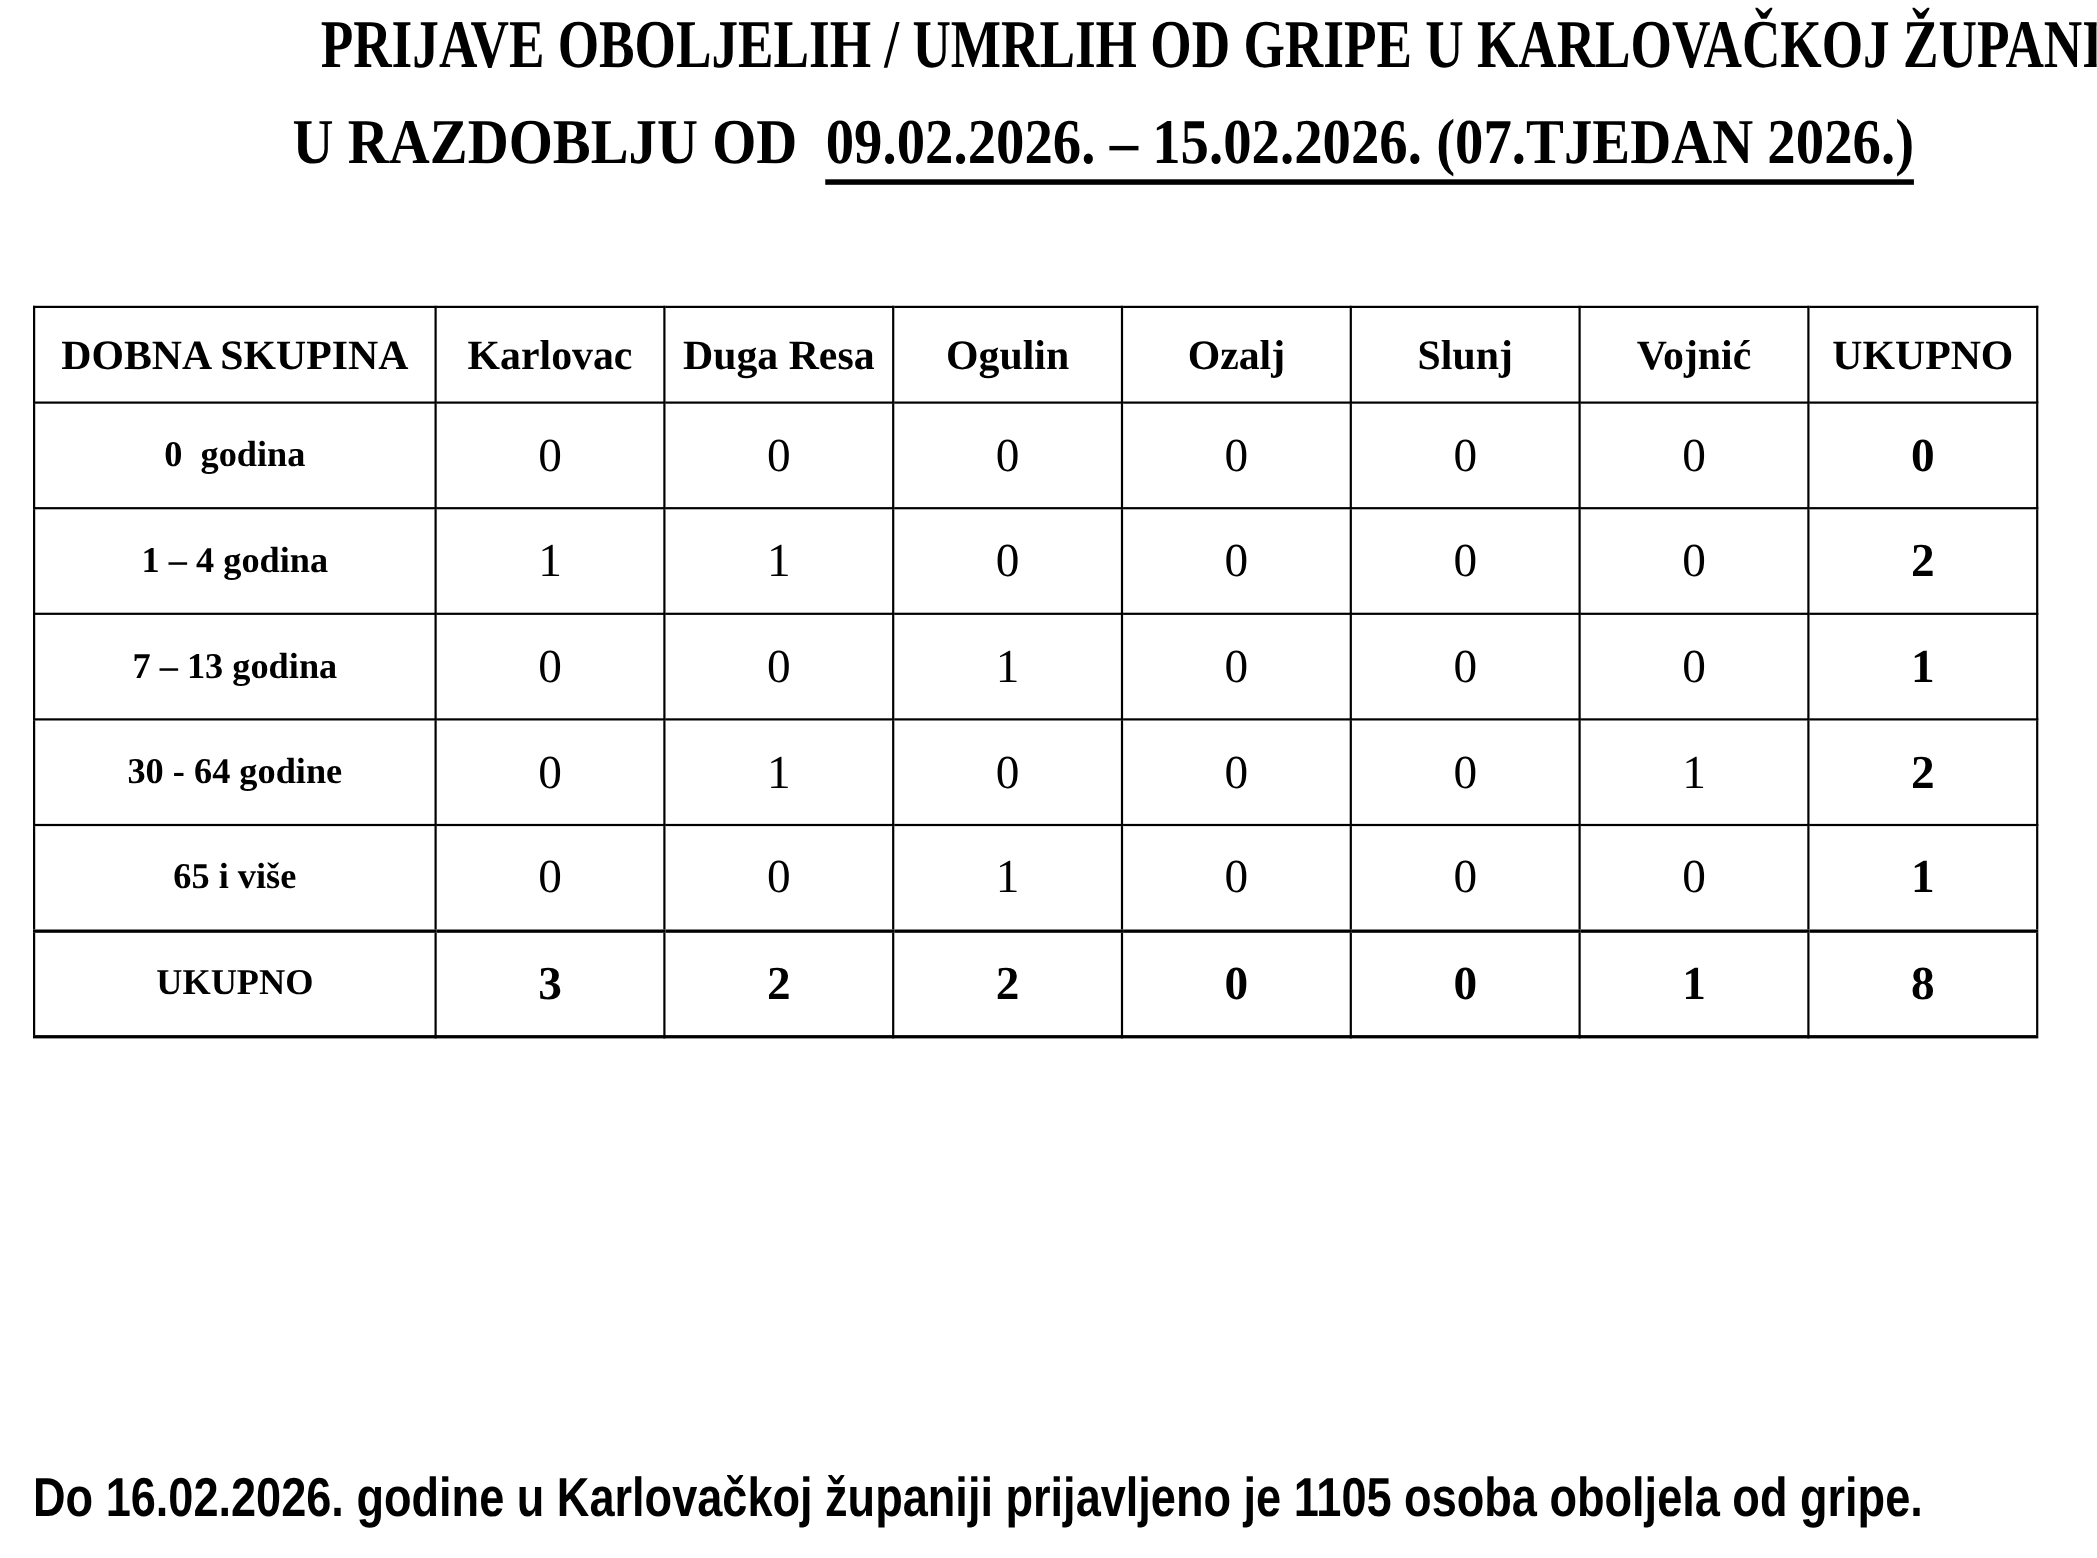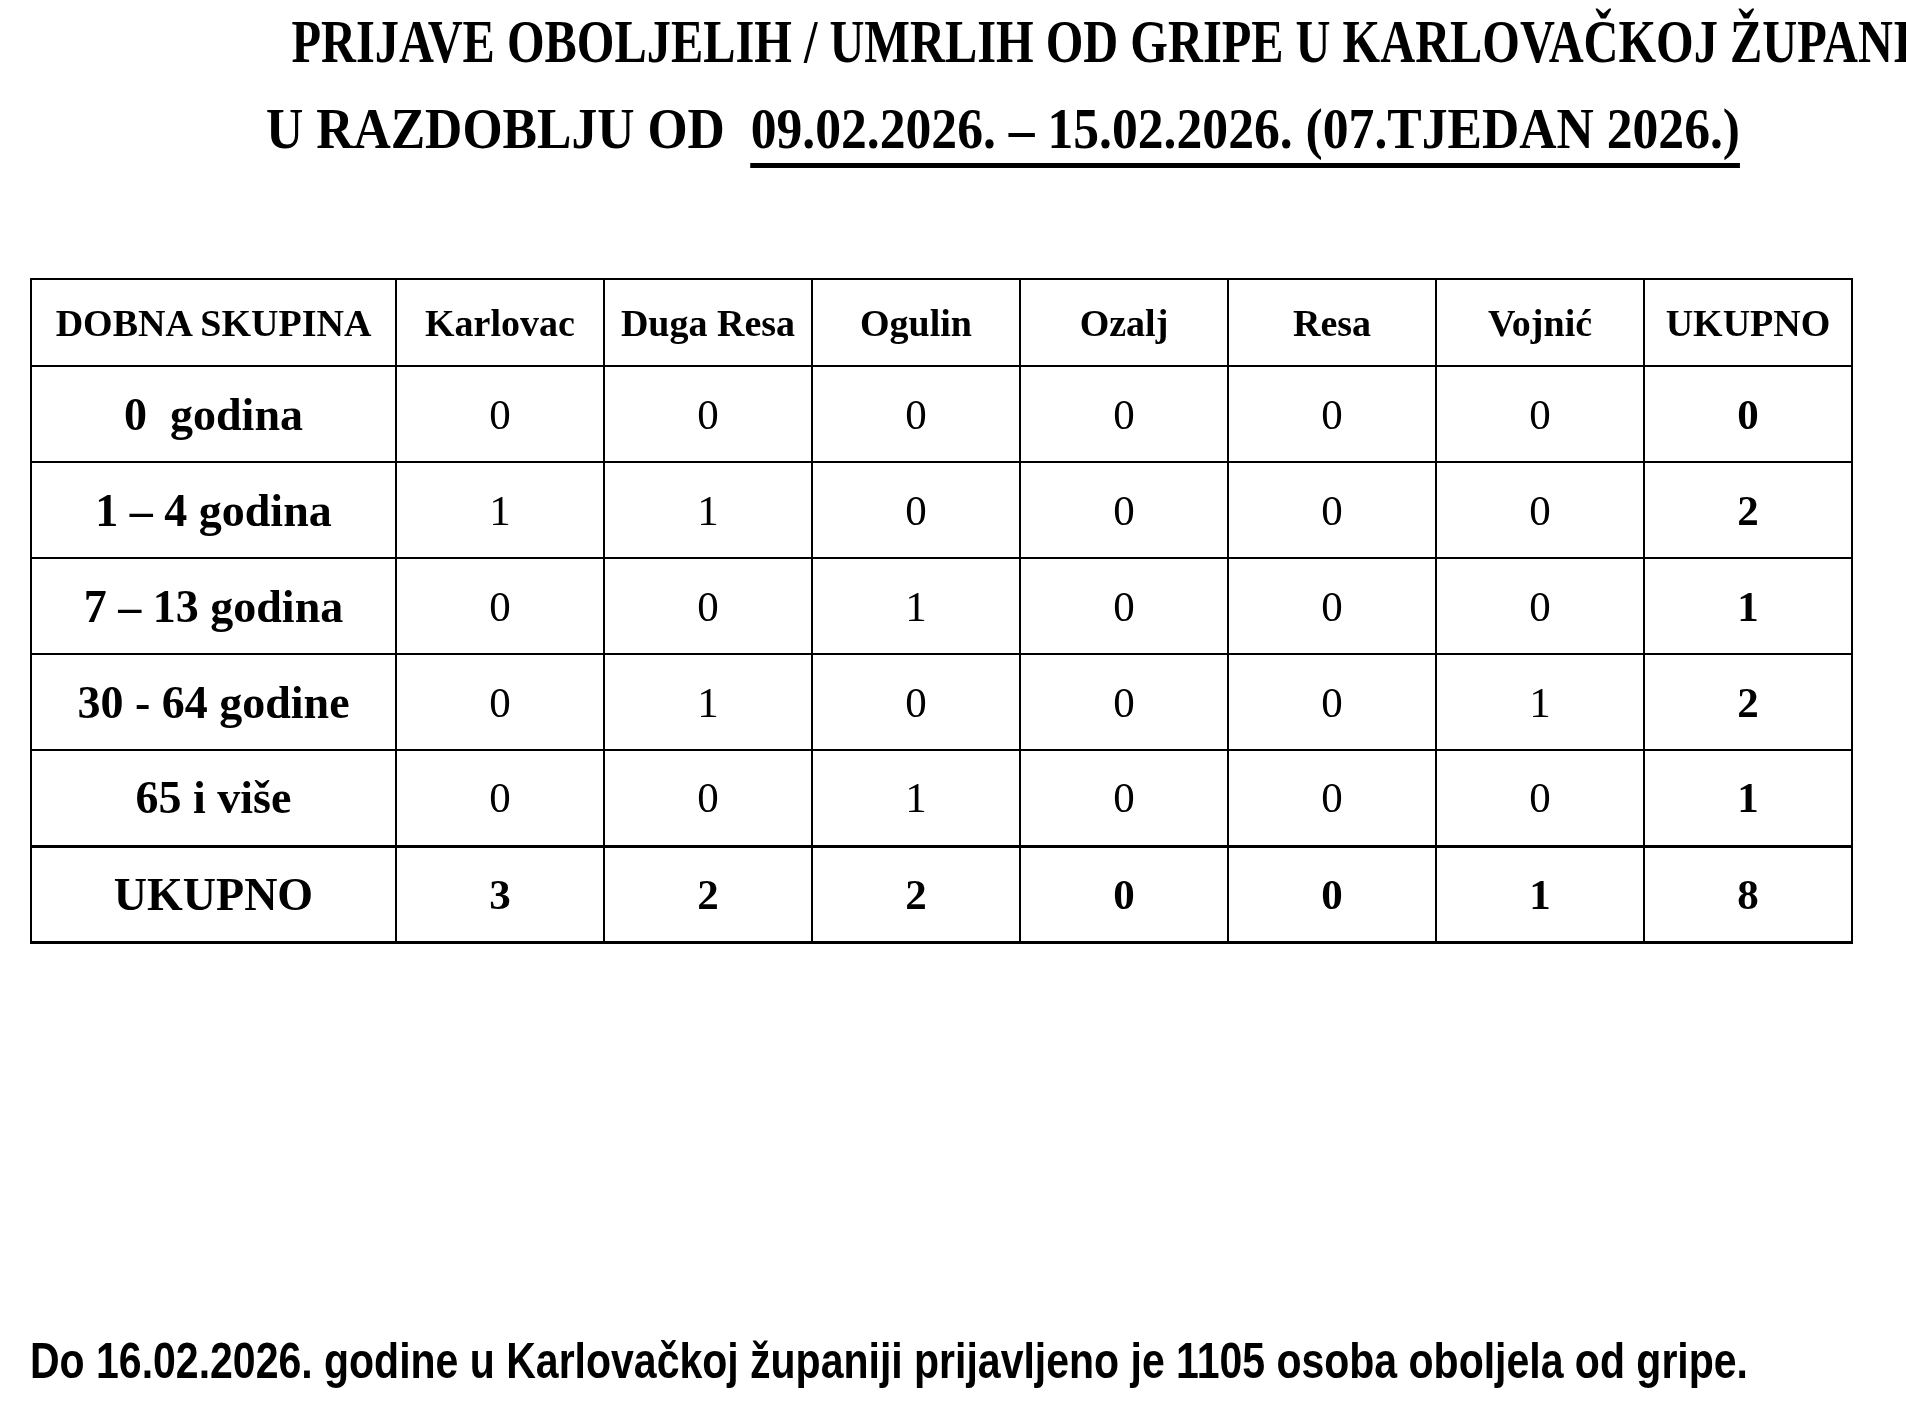--- a/index.html
+++ b/index.html
@@ -63,21 +63,21 @@
     padding: 0;
     overflow: hidden;
   }
   .report thead tr { height: 87px; }
   .report tbody tr { height: 96px; }
   .report th {
     font-size: 38px;
     font-weight: 700;
   }
   .report td.label {
-    font-size: 46px;
+    font-size: 33px;
     font-weight: 700;
     white-space: pre;
   }
   .report td.val {
     font-size: 43px;
     font-weight: 400;
   }
   .report td.tot {
     font-size: 43px;
     font-weight: 700;
@@ -119,21 +119,21 @@
       <col style="width:208px">
     <col style="width:208px">
   </colgroup>
   <thead>
     <tr>
       <th>DOBNA SKUPINA</th>
       <th>Karlovac</th>
       <th>Duga Resa</th>
       <th>Ogulin</th>
       <th>Ozalj</th>
-      <th>Resa</th>
+      <th>Slunj</th>
       <th>Vojnić</th>
       <th>UKUPNO</th>
     </tr>
   </thead>
   <tbody>
     <tr>
       <td class="label">0  godina</td>
       <td class="val">0</td>
       <td class="val">0</td>
       <td class="val">0</td>

